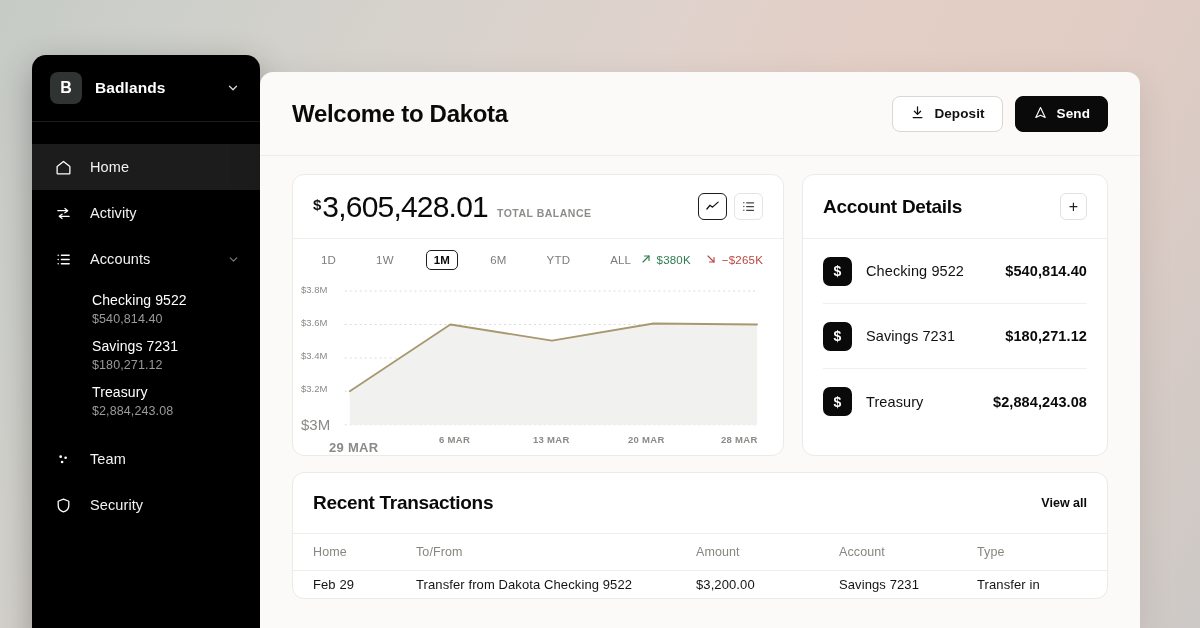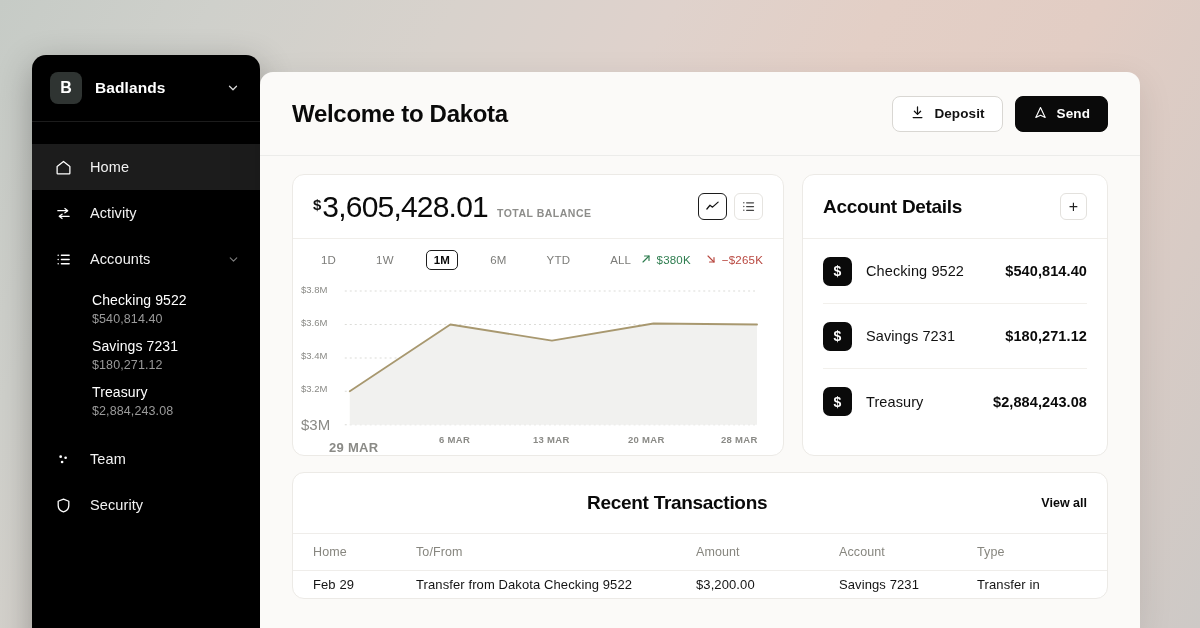--- a/index.html
+++ b/index.html
@@ -174,21 +174,21 @@
     background: #0a0a0a; color: #fff;
     font-size: 14px; font-weight: 700;
     display: flex; align-items: center; justify-content: center; flex: 0 0 auto;
   }
   .acct-name { font-size: 14.5px; color: #111; flex: 1; letter-spacing: .1px; }
   .acct-bal { font-size: 14.5px; font-weight: 600; color: #0a0a0a; letter-spacing: .1px; }
 
   
   #tx-card { margin-top: 16px; }
   .tx-head { display: flex; align-items: center; height: 60px; padding: 0 20px; }
-  .tx-title { font-size: 19px; font-weight: 700; color: #0a0a0a; letter-spacing: -.3px; flex: 1; text-align: center; }
+  .tx-title { font-size: 19px; font-weight: 700; color: #0a0a0a; letter-spacing: -.3px; flex: 1; }
   .tx-viewall { font-size: 12.5px; font-weight: 700; color: #0a0a0a; cursor: pointer; }
   .tx-table { width: 100%; border-collapse: collapse; }
   .tx-table th {
     text-align: left;
     font-size: 12.5px; font-weight: 400; color: #87867f;
     padding: 11px 0; letter-spacing: .1px;
     border-top: 1px solid #efedea;
     border-bottom: 1px solid #efedea;
   }
   .tx-table td {

